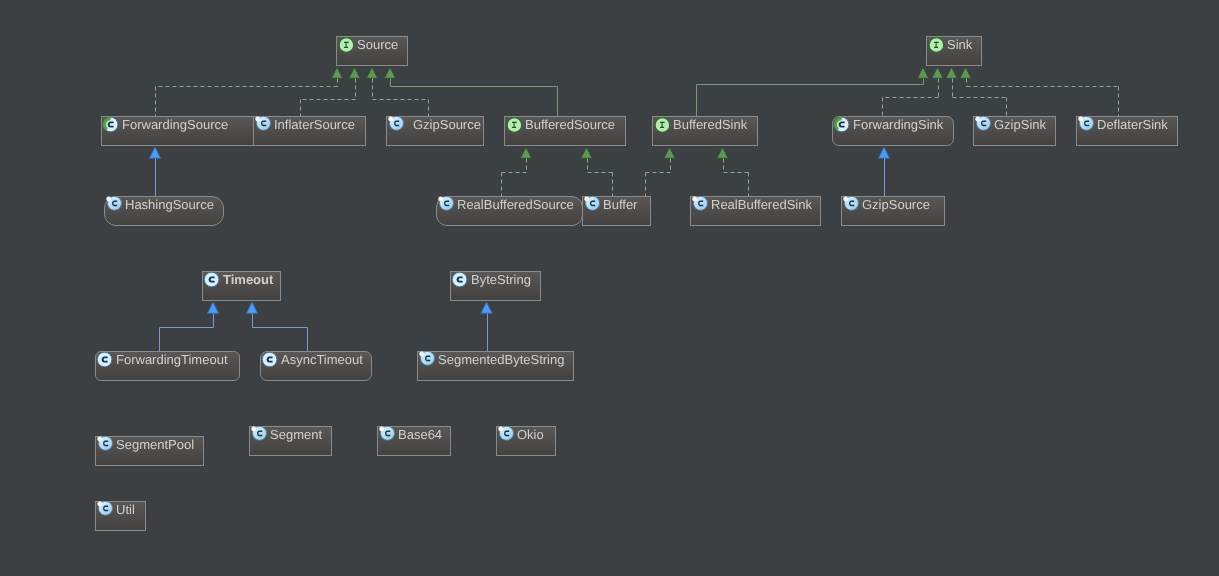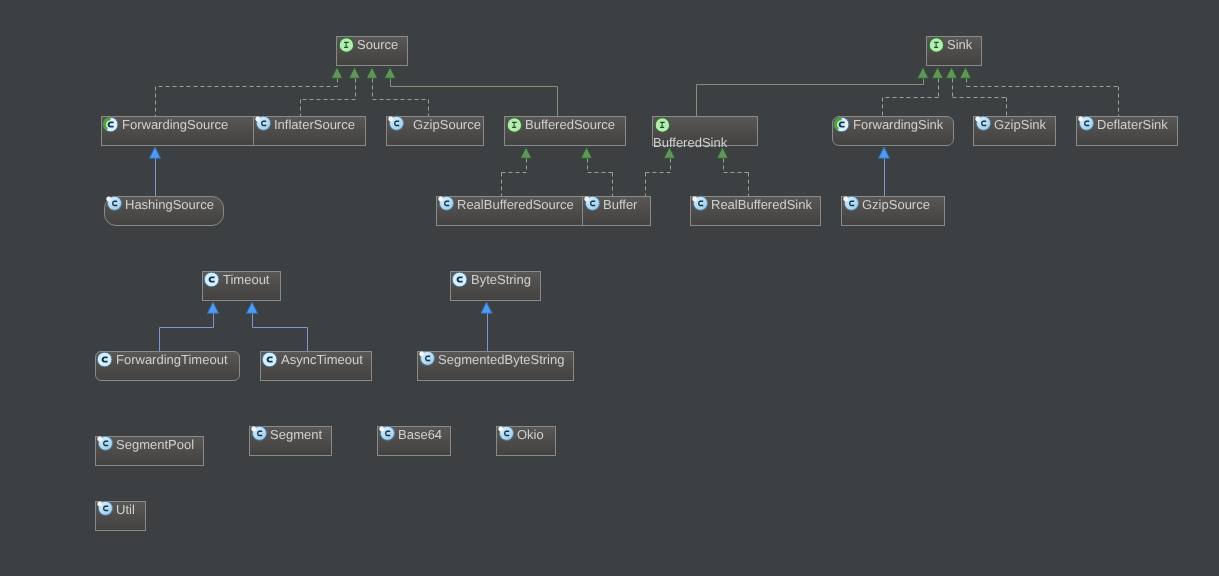--- a/index.html
+++ b/index.html
@@ -181,21 +181,21 @@
         </svg>
         <span class="lbl">GzipSource</span>
       </div>
       <div class="node" style="left: 495px; top: 116px; width: 122px; height: 30px;">
         <svg viewBox="-1 -2 18 18" class="ico">
           <circle cx="9.4" cy="7.9" r="7.3" fill="#b5ebb0" stroke="#2c6b31" stroke-width="1.15"></circle>
           <path d="M7.1 4.8h4.6v1.25H9.65v3.7h1.45v1.25H7.1v-1.25H8.55v-3.7H7.1Z" fill="#1c5124"></path>
         </svg>
         <span class="lbl">BufferedSource</span>
       </div>
-      <div class="node" style="left: 643px; top: 116px; width: 106px; height: 30px; flex-direction: column;">
+      <div class="node" style="left: 643px; top: 116px; width: 106px; height: 30px;">
         <svg viewBox="-1 -2 18 18" class="ico">
           <circle cx="9.4" cy="7.9" r="7.3" fill="#b5ebb0" stroke="#2c6b31" stroke-width="1.15"></circle>
           <path d="M7.1 4.8h4.6v1.25H9.65v3.7h1.45v1.25H7.1v-1.25H8.55v-3.7H7.1Z" fill="#1c5124"></path>
         </svg>
         <span class="lbl">BufferedSink</span>
       </div>
       <div class="node" style="left: 823px; top: 116px; width: 122px; height: 30px; border-radius: 7px;">
         <svg viewBox="-1 -2 18 18" class="ico">
           <circle cx="8.6" cy="7.5" r="7.3" fill="#e0f0fb" stroke="#46749a" stroke-width="1.0"></circle>
           <path d="M8.6 0.2 A7.3 7.3 0 0 0 4.5 13.5 L5.9 11.0 A4.3 4.3 0 0 1 8.6 3.2 Z" fill="#4da830"></path>
@@ -238,21 +238,21 @@
               <stop offset="0" stop-color="#e3f2fc"></stop>
               <stop offset="1" stop-color="#9dcdeb"></stop>
             </linearGradient>
           </defs>
           <circle cx="9.5" cy="6.3" r="7.0" fill="url(#fg)" stroke="#4a7da3" stroke-width="0.9"></circle>
           <path d="M12.2 3.6 H8.9 A3.0 3.0 0 0 0 8.9 9.2 H12.2 V7.75 H9.25 A1.45 1.45 0 0 1 9.25 5.05 H12.2 Z" fill="#0f3a52"></path>
           <path d="M2.6 -0.3 C3.9 -0.9 5.4 -0.4 6.0 0.9 C6.6 2.2 6.0 3.7 4.8 4.2 C3.4 4.7 2.0 4.1 1.5 2.9 C1.0 1.7 1.5 0.3 2.6 -0.3 Z" fill="#f5f5f5"></path>
         </svg>
         <span class="lbl">HashingSource</span>
       </div>
-      <div class="node" style="left: 427px; top: 196px; width: 147px; height: 30px;">
+      <div class="node" style="left: 427px; top: 196px; width: 147px; height: 30px; border-radius: 11px;">
         <svg viewBox="-1 -2 18 18" class="ico">
           <defs>
             <linearGradient id="fg" x1="0" y1="0" x2="0.7" y2="1">
               <stop offset="0" stop-color="#e3f2fc"></stop>
               <stop offset="1" stop-color="#9dcdeb"></stop>
             </linearGradient>
           </defs>
           <circle cx="9.5" cy="6.3" r="7.0" fill="url(#fg)" stroke="#4a7da3" stroke-width="0.9"></circle>
           <path d="M12.2 3.6 H8.9 A3.0 3.0 0 0 0 8.9 9.2 H12.2 V7.75 H9.25 A1.45 1.45 0 0 1 9.25 5.05 H12.2 Z" fill="#0f3a52"></path>
           <path d="M2.6 -0.3 C3.9 -0.9 5.4 -0.4 6.0 0.9 C6.6 2.2 6.0 3.7 4.8 4.2 C3.4 4.7 2.0 4.1 1.5 2.9 C1.0 1.7 1.5 0.3 2.6 -0.3 Z" fill="#f5f5f5"></path>
@@ -294,42 +294,42 @@
               <stop offset="0" stop-color="#e3f2fc"></stop>
               <stop offset="1" stop-color="#9dcdeb"></stop>
             </linearGradient>
           </defs>
           <circle cx="9.5" cy="6.3" r="7.0" fill="url(#fg)" stroke="#4a7da3" stroke-width="0.9"></circle>
           <path d="M12.2 3.6 H8.9 A3.0 3.0 0 0 0 8.9 9.2 H12.2 V7.75 H9.25 A1.45 1.45 0 0 1 9.25 5.05 H12.2 Z" fill="#0f3a52"></path>
           <path d="M2.6 -0.3 C3.9 -0.9 5.4 -0.4 6.0 0.9 C6.6 2.2 6.0 3.7 4.8 4.2 C3.4 4.7 2.0 4.1 1.5 2.9 C1.0 1.7 1.5 0.3 2.6 -0.3 Z" fill="#f5f5f5"></path>
         </svg>
         <span class="lbl">GzipSource</span>
       </div>
-      <div class="node" style="left: 193px; top: 271px; width: 79px; height: 30px;">
+      <div class="node" style="left: 193px; top: 271px; width: 79px; height: 30px; font-weight: bold;">
         <svg viewBox="-1 -2 18 18" class="ico">
           <circle cx="8.6" cy="7.5" r="7.3" fill="#d9eefb" stroke="#46749a" stroke-width="1.0"></circle>
           <path d="M11.6 4.4 H7.8 A3.25 3.25 0 0 0 7.8 10.6 H11.6 V8.65 H8.2 A1.6 1.6 0 0 1 8.2 6.35 H11.6 Z" fill="#0f3a52"></path>
         </svg>
         <span class="lbl">Timeout</span>
       </div>
       <div class="node" style="left: 441px; top: 271px; width: 91px; height: 30px;">
         <svg viewBox="-1 -2 18 18" class="ico">
           <circle cx="8.6" cy="7.5" r="7.3" fill="#d9eefb" stroke="#46749a" stroke-width="1.0"></circle>
           <path d="M11.6 4.4 H7.8 A3.25 3.25 0 0 0 7.8 10.6 H11.6 V8.65 H8.2 A1.6 1.6 0 0 1 8.2 6.35 H11.6 Z" fill="#0f3a52"></path>
         </svg>
         <span class="lbl">ByteString</span>
       </div>
       <div class="node" style="left: 86px; top: 351px; width: 145px; height: 30px; border-radius: 6px;">
         <svg viewBox="-1 -2 18 18" class="ico">
           <circle cx="8.6" cy="7.5" r="7.3" fill="#d9eefb" stroke="#46749a" stroke-width="1.0"></circle>
           <path d="M11.6 4.4 H7.8 A3.25 3.25 0 0 0 7.8 10.6 H11.6 V8.65 H8.2 A1.6 1.6 0 0 1 8.2 6.35 H11.6 Z" fill="#0f3a52"></path>
         </svg>
         <span class="lbl">ForwardingTimeout</span>
       </div>
-      <div class="node" style="left: 251px; top: 351px; width: 112px; height: 30px;">
+      <div class="node" style="left: 251px; top: 351px; width: 112px; height: 30px; border-radius: 7px;">
         <svg viewBox="-1 -2 18 18" class="ico">
           <circle cx="8.6" cy="7.5" r="7.3" fill="#d9eefb" stroke="#46749a" stroke-width="1.0"></circle>
           <path d="M11.6 4.4 H7.8 A3.25 3.25 0 0 0 7.8 10.6 H11.6 V8.65 H8.2 A1.6 1.6 0 0 1 8.2 6.35 H11.6 Z" fill="#0f3a52"></path>
         </svg>
         <span class="lbl">AsyncTimeout</span>
       </div>
       <div class="node" style="left: 408px; top: 351px; width: 157px; height: 30px;">
         <svg viewBox="-1 -2 18 18" class="ico">
           <defs>
             <linearGradient id="fg" x1="0" y1="0" x2="0.7" y2="1">

